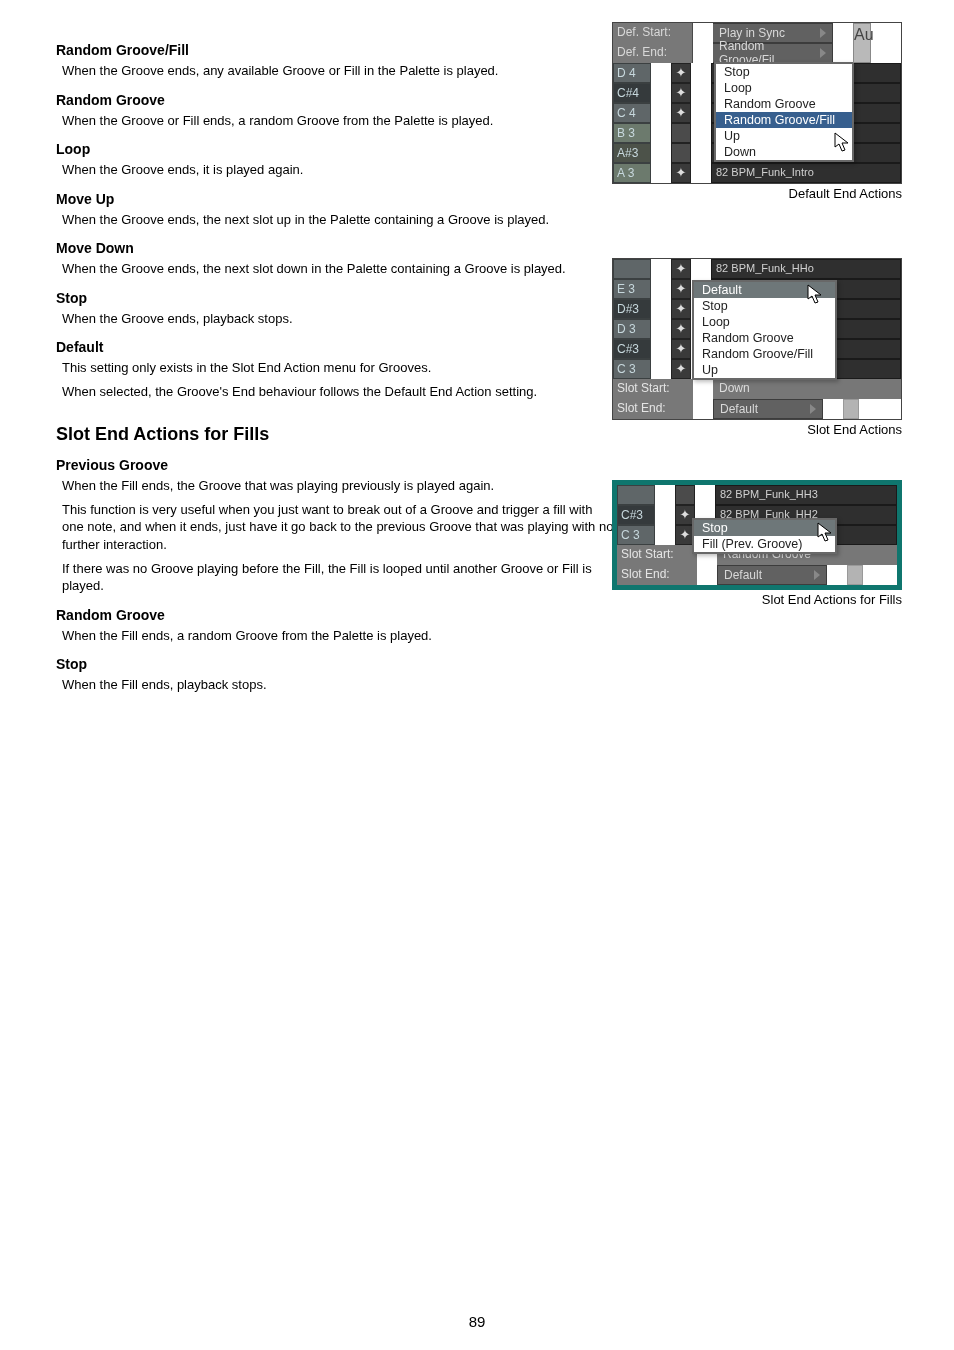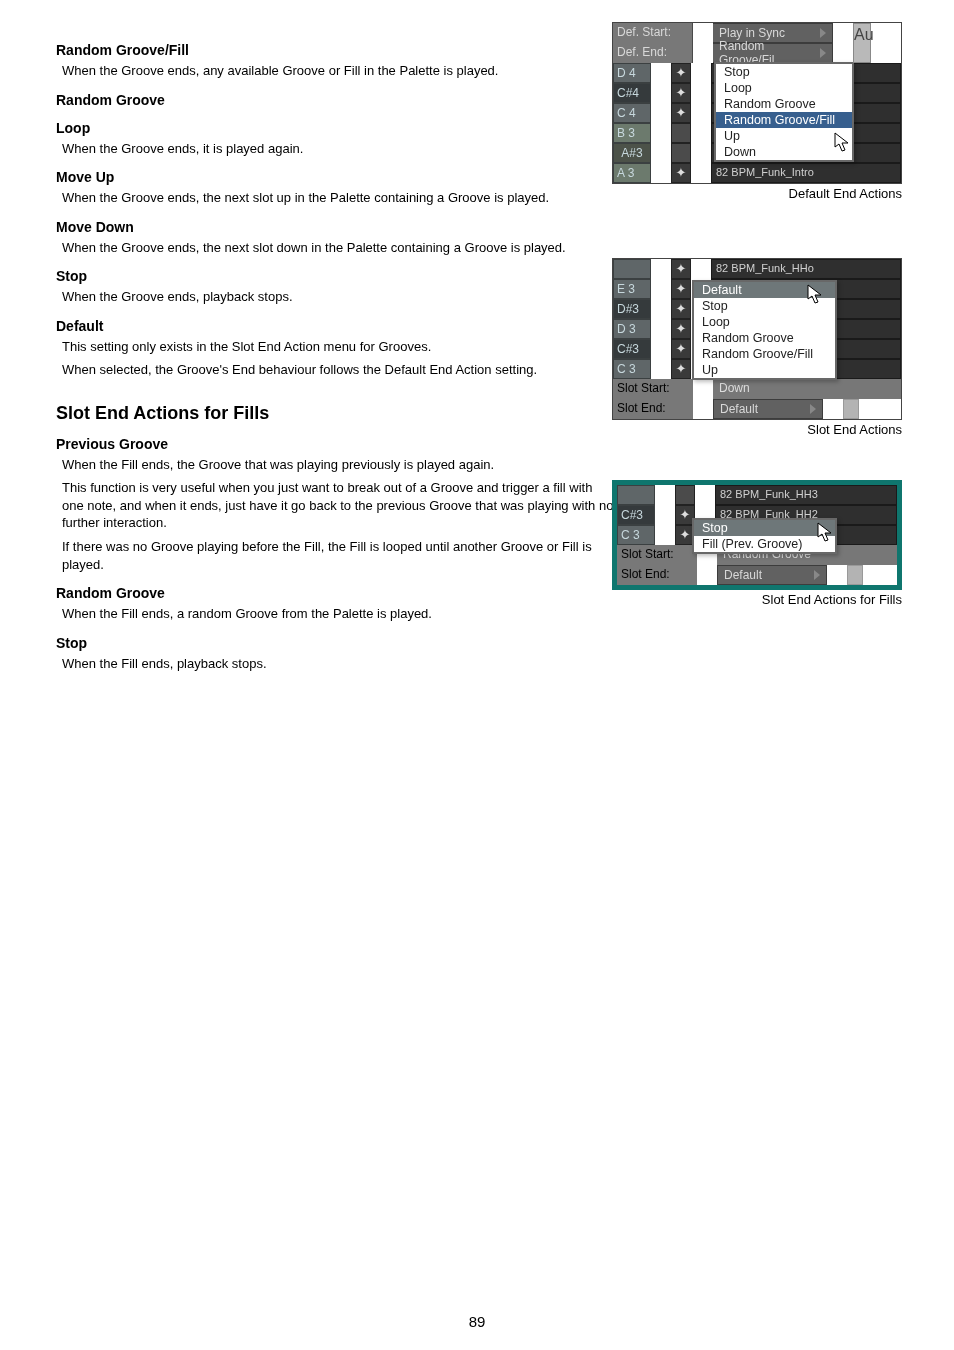--- a/index.html
+++ b/index.html
@@ -68,35 +68,36 @@
   .clip { flex: 1; background: #2f2f2f; color: #d0d0d0; padding: 2px 4px; border: 1px solid #1a1a1a; font-size: 11px; white-space: nowrap; overflow: hidden; }
 
   .menu { position: absolute; background: #fff; border: 2px solid #686868; font-size: 12.5px; color: #222; box-shadow: 2px 2px 4px rgba(0,0,0,0.25); }
   .menu div { padding: 1px 8px; white-space: nowrap; }
   .menu div.sel { background: #375f8e; color: #fff; }
   .menu div.selg { background: #6e7779; color: #fff; }
 
   .cursor { position: absolute; }
   .cursor svg { overflow: visible; }
 
-  .slabel { width: 80px; background: #787878; color: #000000; padding: 2px 4px; font-size: 12px; }
+  .slabel { width: 80px; background: #787878; color: #e5e5e5; padding: 2px 4px; font-size: 12px; }
   .sval { flex: none; width: 110px; background: #616161; color: #d8d8d8; padding: 2px 6px; border: 1px solid #3c3c3c; display:flex; align-items:center; justify-content:space-between; font-size:12px; }
   .scorner { width: 16px; background: #b3b3b3; border: 1px solid #999; }
 </style>
 </head>
 <body>
 
 <div class="content">
   <div class="text-col">
 
 
     <h2>Random Groove/Fill</h2>
     <p>When the Groove ends, any available Groove or Fill in the Palette is played.</p>
 
     <h2>Random Groove</h2>
+    <p>When the Groove or Fill ends, a random Groove from the Palette is played.</p>
 
     <h2>Loop</h2>
     <p>When the Groove ends, it is played again.</p>
 
     <h2>Move Up</h2>
     <p>When the Groove ends, the next slot up in the Palette containing a Groove is played.</p>
 
     <h2>Move Down</h2>
     <p>When the Groove ends, the next slot down in the Palette containing a Groove is played.</p>
 
@@ -152,21 +153,21 @@
           <div class="key">C 4</div>
           <div class="diamond">✦</div>
           <div class="clip"></div>
         </div>
       <div class="drow">
           <div class="key hl">B 3</div>
           <div class="diamond" style="background:#4b4b4b;"></div>
           <div class="clip"></div>
         </div>
       <div class="drow">
-          <div class="key black hl" style="background:#4c5249;text-align:center;">A#3</div>
+          <div class="key black hl" style="background:#4c5249;">A#3</div>
           <div class="diamond" style="background:#4b4b4b;"></div>
           <div class="clip"></div>
         </div>
       <div class="drow">
           <div class="key hl">A 3</div>
           <div class="diamond">✦</div>
           <div class="clip">82 BPM_Funk_Intro</div>
         </div>
     </div>
     <div class="menu" style="top:40px; left:102px; width:140px;">

